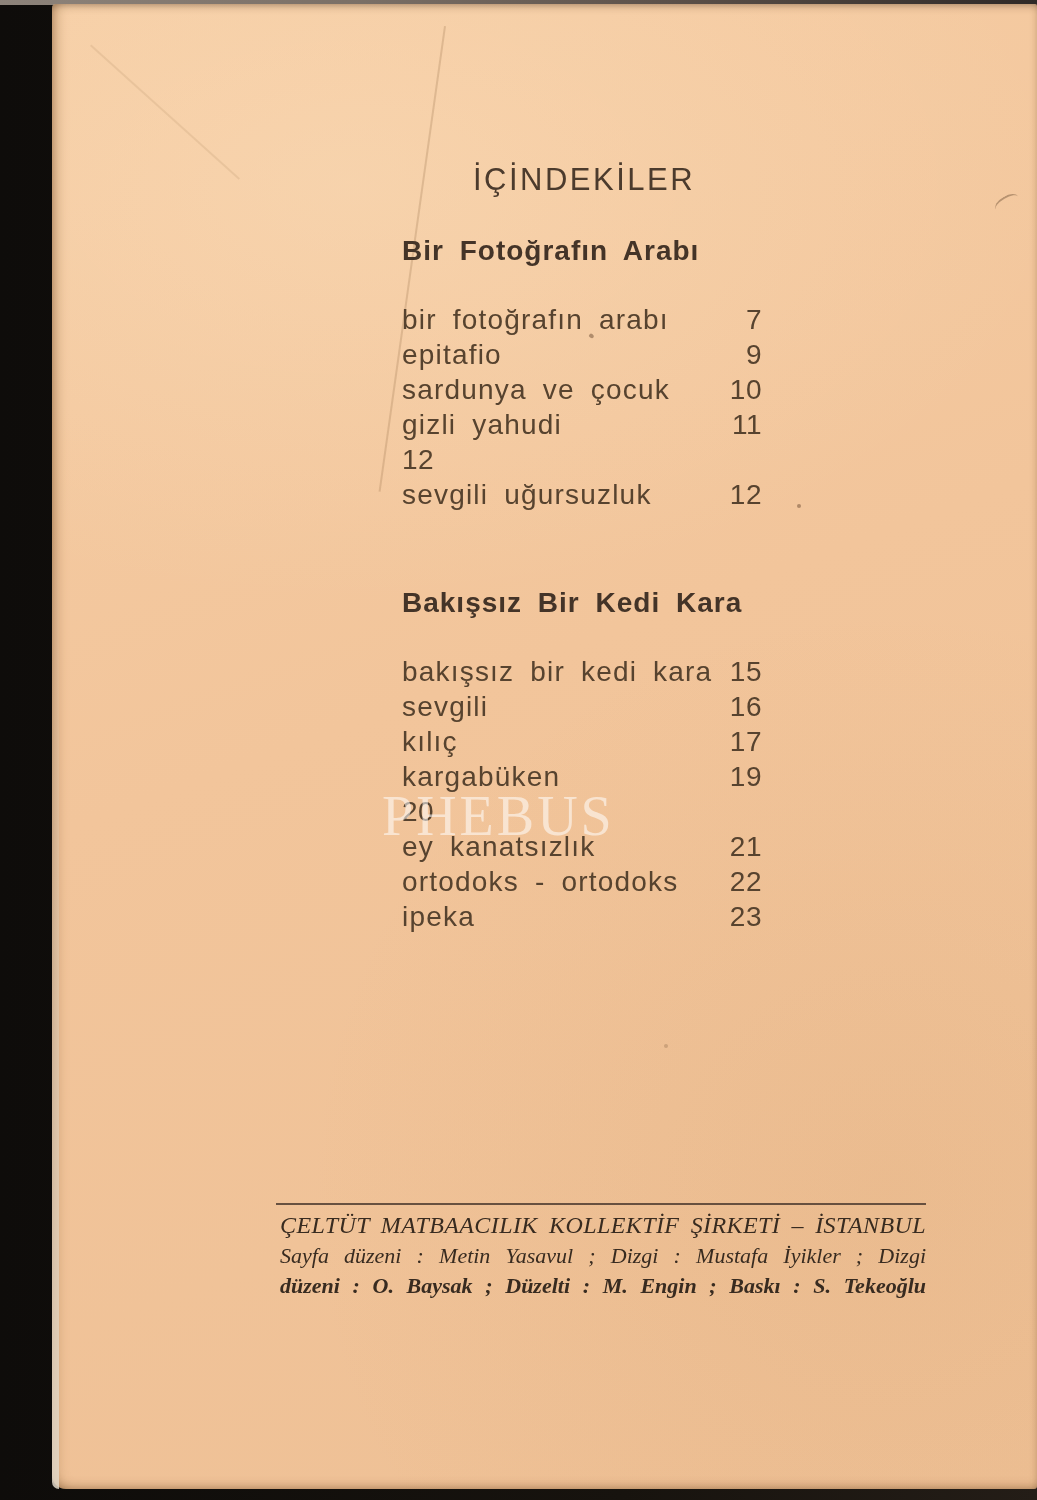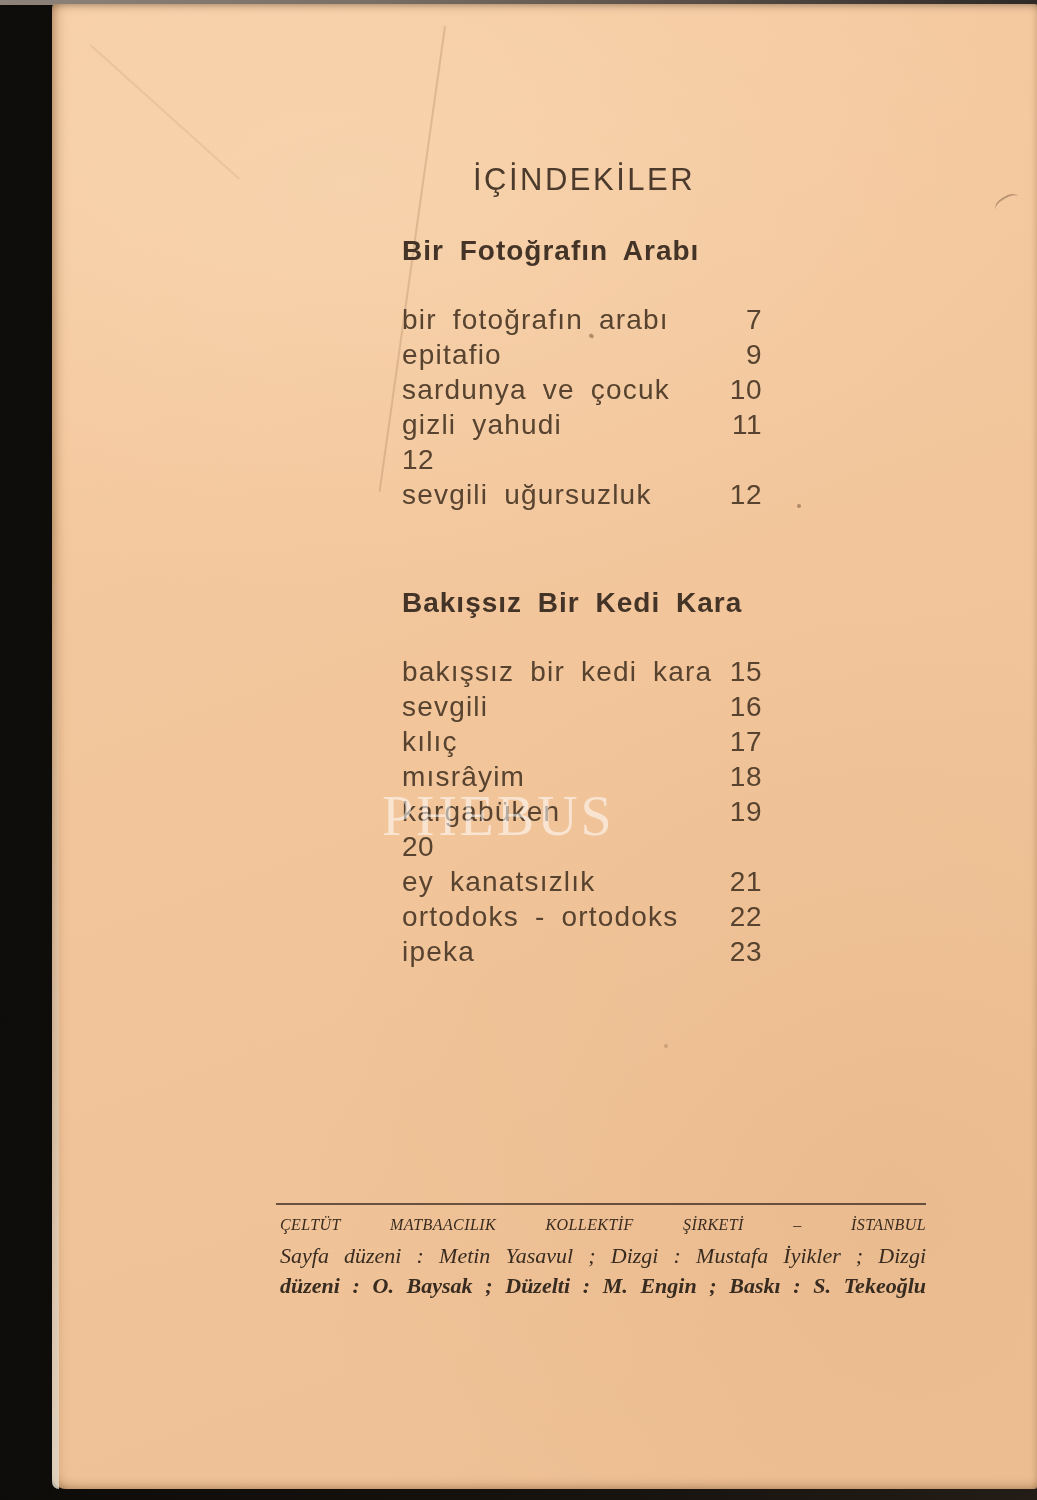--- a/index.html
+++ b/index.html
@@ -71,21 +71,21 @@
   }
   .colophon-rule{
     position:absolute;left:224px;top:1199px;width:650px;height:2px;
     background:#46352a;opacity:.8;
   }
   .colophon{
     position:absolute;left:228px;width:646px;
     font-family:"Liberation Serif",serif;font-style:italic;color:#382b20;
     text-align:justify;text-align-last:justify;-moz-text-align-last:justify;white-space:nowrap;
   }
-  .cl1{top:1206px;font-size:16px;line-height:30px;letter-spacing:.4px;}
+  .cl1{top:1206px;font-size:24px;line-height:30px;letter-spacing:.4px;}
   .cl2{top:1238px;font-size:22px;line-height:28px;}
   .cl3{top:1268px;font-size:22px;line-height:28px;font-weight:bold;}
 </style>
 </head>
 <body>
 
 <div class="top-strip"></div>
 
 <div class="page">
   <div class="crease c1"></div>
@@ -134,24 +134,20 @@
     </div>
     <div class="row">
       <span class="t">sevgili</span>
       <span class="num">16</span>
     </div>
     <div class="row">
       <span class="t">kılıç</span>
       <span class="num">17</span>
     </div>
     <div class="row">
-      <span class="t">mısrâyim</span>
-      <span class="num">18</span>
-    </div>
-    <div class="row">
       <span class="t">kargabüken</span>
       <span class="num">19</span>
     </div>
     <div class="row">
       <span class="num">20</span>
     </div>
     <div class="row">
       <span class="t">ey kanatsızlık</span>
       <span class="num">21</span>
     </div>

